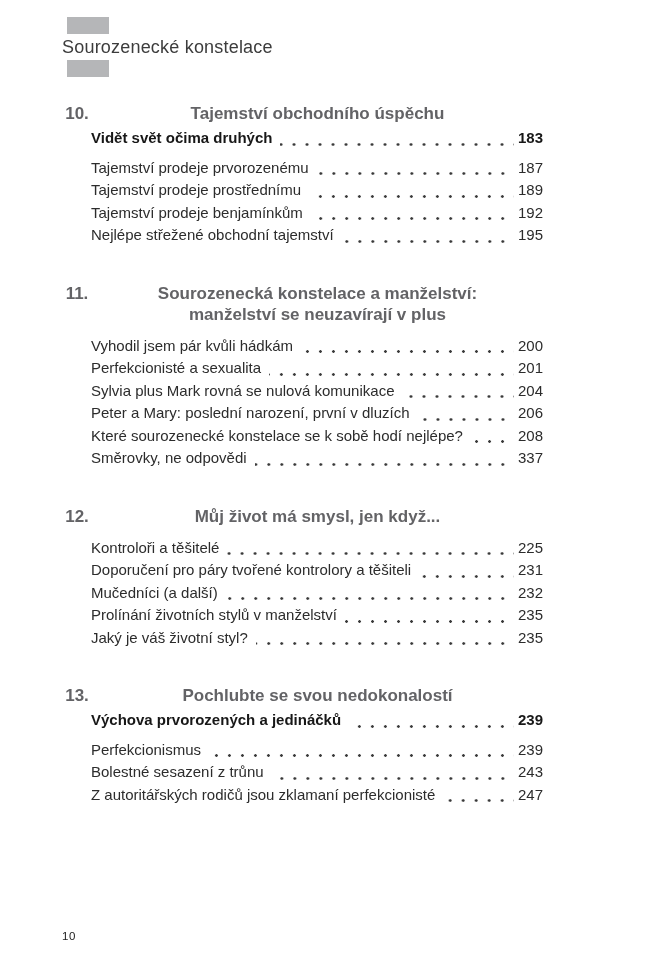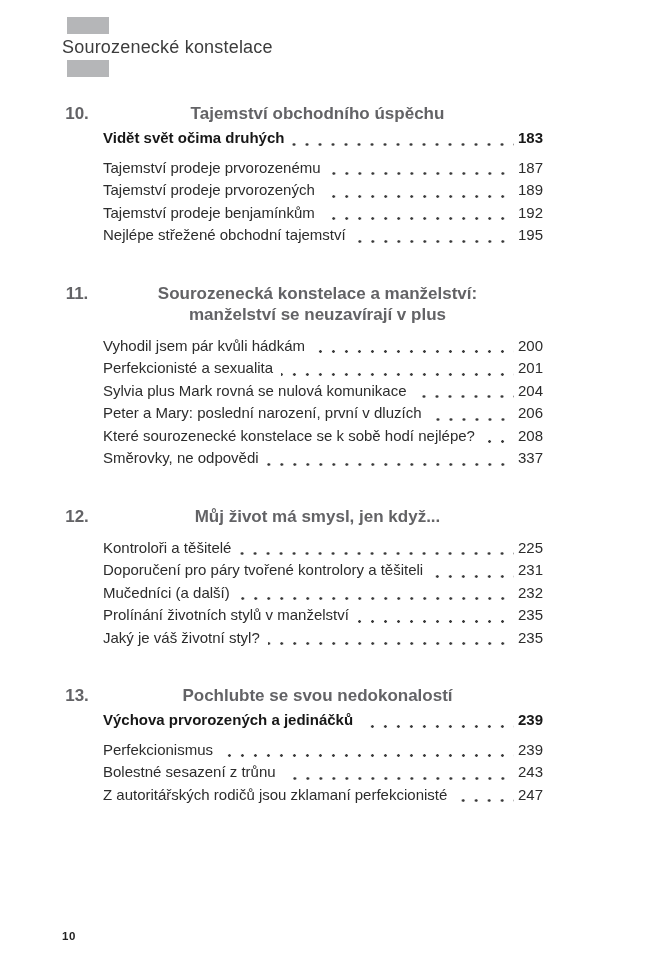--- a/index.html
+++ b/index.html
@@ -42,21 +42,21 @@
     display: flex;
     font-size: 17px;
     font-weight: bold;
     line-height: 21px;
     color: var(--heading-color, #636366);
   }
   .ch-num { flex: none; width: 30px; }
   .ch-title { flex: 1; }
   .ch-title-line2 { display: block; }
 
-  .entries { margin-left: 41px; margin-top: 10px; }
+  .entries { margin-left: 29px; margin-top: 10px; }
   .entry {
     display: flex;
     align-items: baseline;
     height: 22.5px;
     line-height: 22.5px;
     font-size: 15px;
     color: var(--entry-color, #2c2c2c);
     white-space: nowrap;
   }
   .entry.bold {
@@ -84,21 +84,21 @@
     background-position: right center;
   }
   .entry-page { flex: none; padding-left: 2px; }
 
   
   .footer {
     position: absolute;
     left: 62px;
     top: 930px;
     font-size: 11.5px;
-    font-weight: bold;
+    font-weight: normal;
     color: var(--footer-color, #222222);
     letter-spacing: 0.5px;
     text-align: center;
   }
 </style>
 </head>
 <body>
 
 <div class="page" style="--page-bg: #ffffff; --bar-color: #b5b6b8; --header-text: #3c3c3c; --heading-color: #636366; --entry-color: #2c2c2c; --entry-bold-color: #171717; --dot-color: #3a3a3a; --footer-color: #222222;">
 
@@ -121,21 +121,21 @@
     <span class="entry-page">183</span>
   </div>
 
   <div class="entry">
     <span class="entry-label">Tajemství prodeje prvorozenému</span>
     <span class="leader"></span>
     <span class="entry-page">187</span>
   </div>
 
   <div class="entry">
-    <span class="entry-label">Tajemství prodeje prvorozených</span>
+    <span class="entry-label">Tajemství prodeje prostřednímu</span>
     <span class="leader"></span>
     <span class="entry-page">189</span>
   </div>
 
   <div class="entry">
     <span class="entry-label">Tajemství prodeje benjamínkům</span>
     <span class="leader"></span>
     <span class="entry-page">192</span>
   </div>
 

